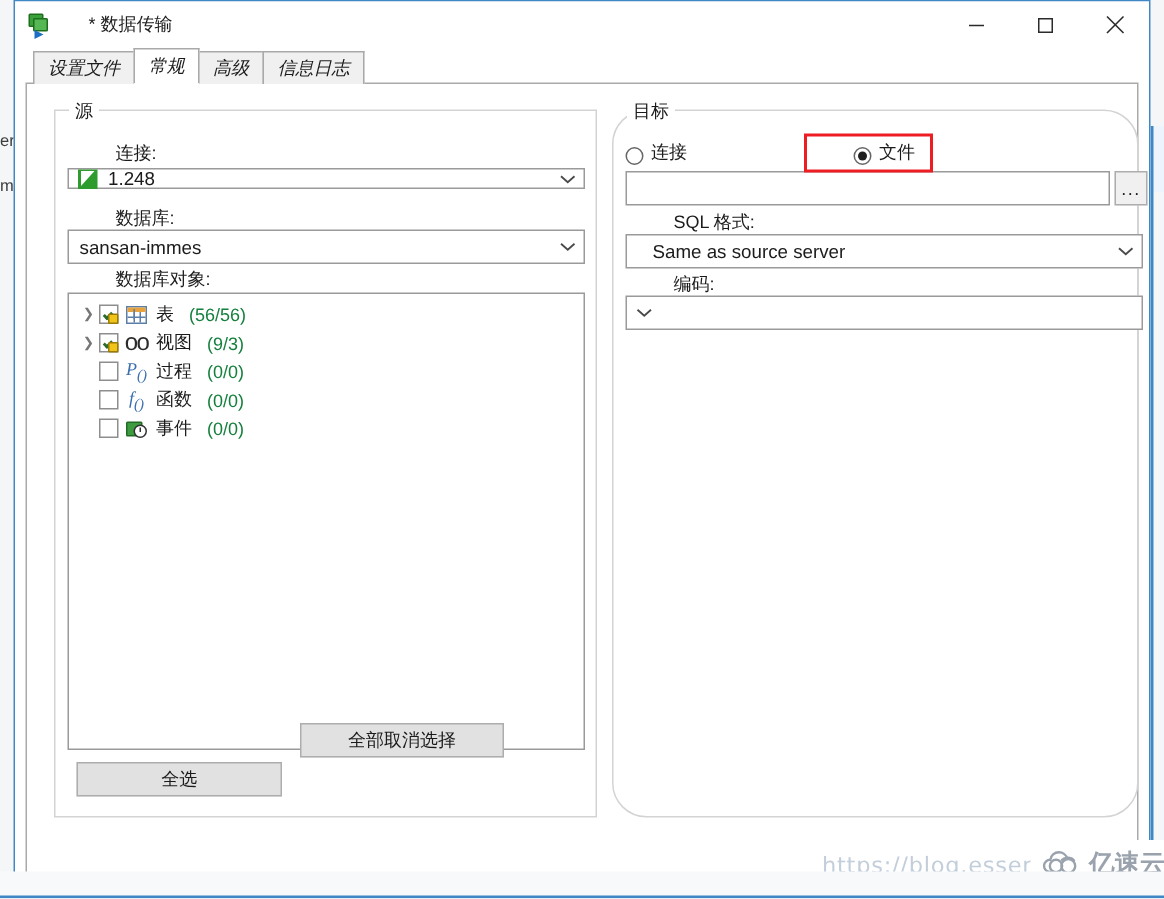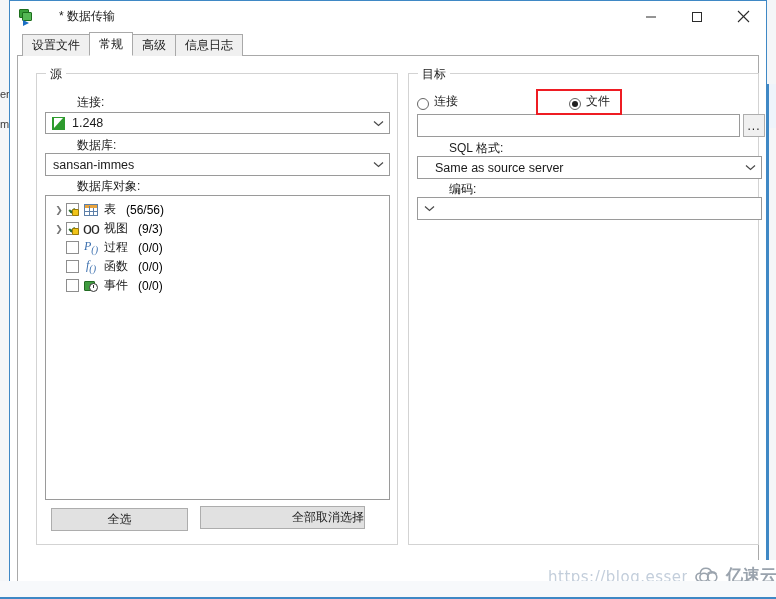--- a/index.html
+++ b/index.html
@@ -130,20 +130,21 @@
     font-size: 12px;
     color: #1b1b1b;
     background: #f0f0f0;
     border: 1px solid #a9a9a9;
     border-bottom: none;
     margin-right: -1px;
     box-sizing: border-box;
     position: relative;
     z-index: 1;
     white-space: nowrap;
+    font-style: italic;
   }
   .tab.active {
     background: #ffffff;
     height: 24px;
     z-index: 3;
     border-bottom: 1px solid #ffffff;
   }
 
   
   .content {
@@ -402,21 +403,21 @@
     background: #ffffff;
     box-sizing: border-box;
   }
   .ic-event .clock::after {
     content: "";
     position: absolute;
     left: 3px; top: 1px;
     width: 1px; height: 3px;
     background: #333;
   }
-  .node-count { color: #000000; }
+  .node-count { color: #15803d; }
 
   
   .btn {
     position: absolute;
     background: #e1e1e1;
     border: 1px solid #adadad;
     box-sizing: border-box;
     display: flex;
     align-items: center;
     justify-content: center;
@@ -521,21 +522,21 @@
         </div>
     </div>
 
     <div class="content">
       <div class="content-frame">
 
         <div class="groupbox" style="left:18px; top:17px; width:362px; height:472px;">
           <div class="group-legend">源</div>
 
           <div class="fld-label" style="left:8px; top:20px;">连接:</div>
-          <div class="combo" style="left:8px; top:38px; width:345px; height:22px;">
+          <div class="combo" style="left:8px; top:38px; width:345px; height:14px;">
             <div class="conn-icon"></div>
             <div class="combo-text">1.248</div>
             <div class="combo-arrow">
               <svg width="11" height="7" viewBox="0 0 11 7">
                   <polyline points="1,1.5 5.5,5.5 10,1.5" fill="none" stroke="#4a4a4a" stroke-width="1.2"></polyline>
                 </svg>
             </div>
           </div>
 
           <div class="fld-label" style="left:8px; top:63px;">数据库:</div>
@@ -608,26 +609,26 @@
                 </span>
               <span>事件</span>
               <span style="width:10px"></span>
               <span class="node-count">(0/0)</span>
             </div>
           </div>
 
           <div class="btn" style="left:14px; top:434px; width:137px; height:23px;">
             <span>全选</span>
           </div>
-          <div class="btn" style="left:163px; top:432px; width:165px; height:23px;justify-content:flex-end;">
+          <div class="btn" style="left:163px; top:408px; width:136px; height:23px;">
             <span>全部取消选择</span>
           </div>
         </div>
 
-        <div class="groupbox" style="left:390px; top:17px; width:351px; height:472px;">
+        <div class="groupbox" style="left:390px; top:17px; width:351px; height:472px;border-radius:23px;">
           <div class="group-legend">目标</div>
 
           <div class="radio-row" style="left:8px; top:19px;">
             <span class="radio-dot"></span>
             <span>连接</span>
           </div>
           <div class="radio-row" style="left:160px; top:19px;">
             <span class="radio-dot checked"></span>
             <span>文件</span>
           </div>

